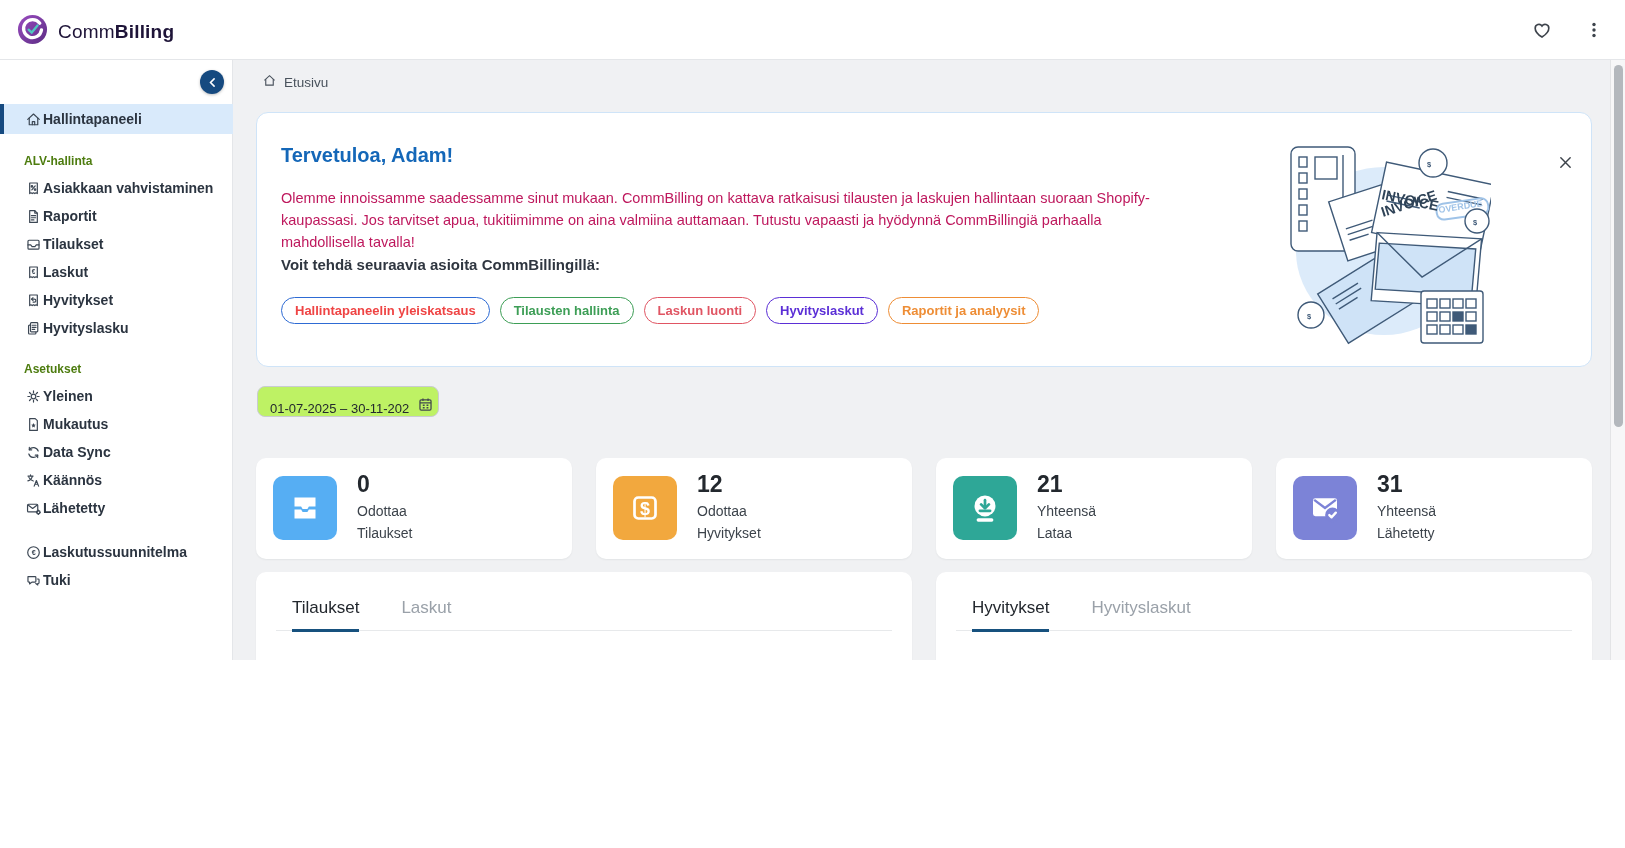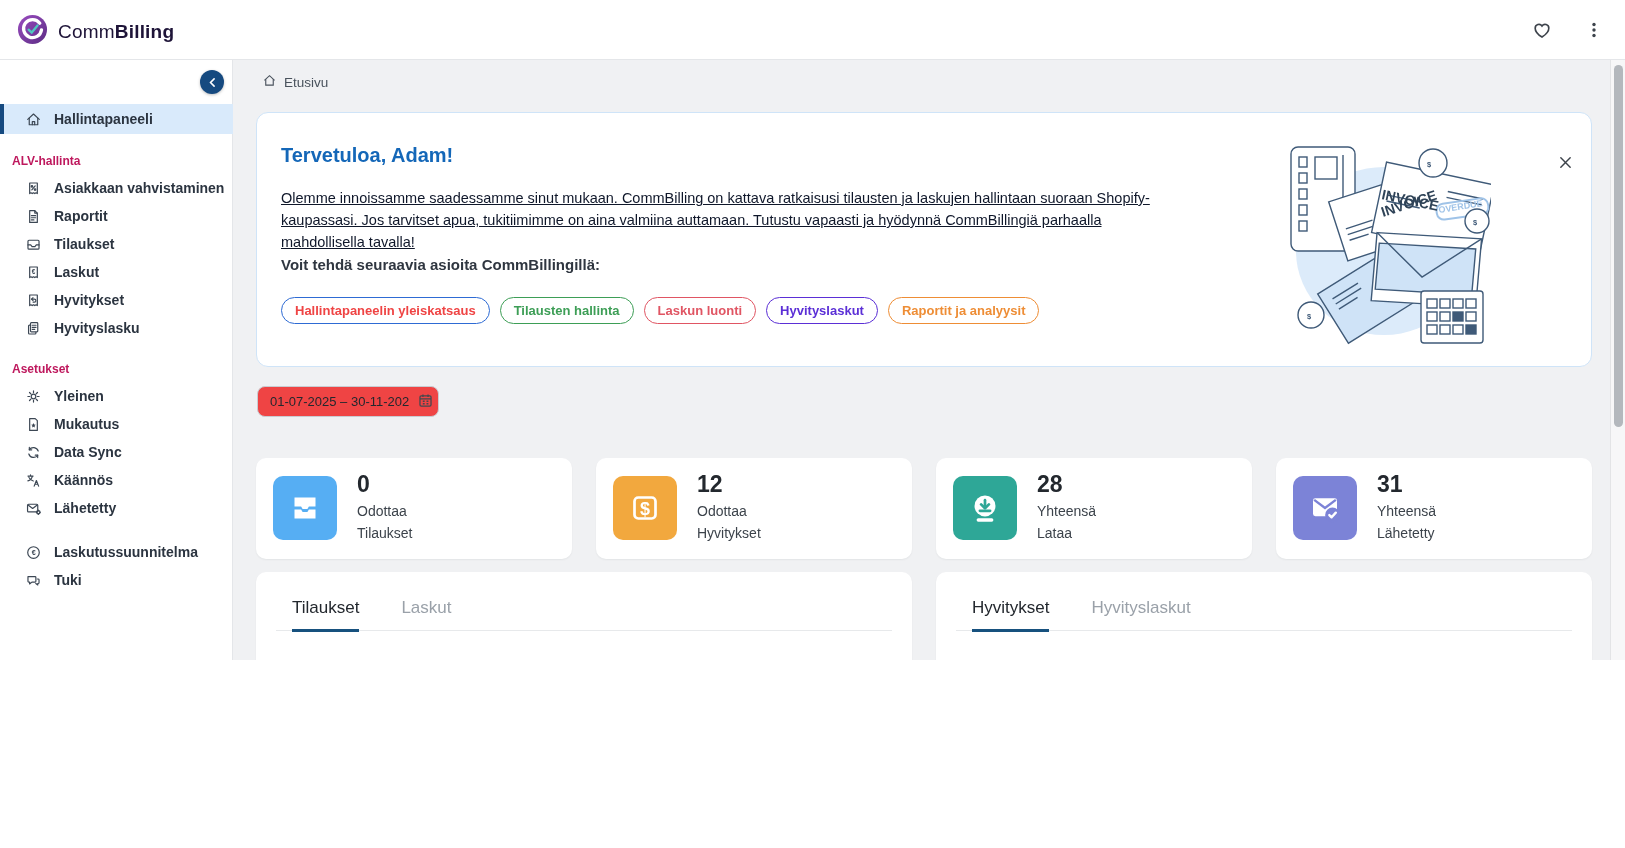--- a/index.html
+++ b/index.html
@@ -16,52 +16,52 @@
   .header-actions { position:absolute; right:18px; top:0; height:60px; display:flex; align-items:center; gap:26px; }
   .icon-btn { width:26px; height:26px; display:flex; align-items:center; justify-content:center; cursor:pointer; }
 
   
   .sidebar { position:absolute; left:0; top:60px; width:233px; height:788px; background:#fff;
              border-right:1px solid #e4e6e9; z-index:20; }
   .collapse-btn { position:absolute; left:200px; top:10px; width:24px; height:24px; border-radius:50%;
                   background:#164a80; display:flex; align-items:center; justify-content:center;
                   box-shadow:0 1px 3px rgba(0,0,0,.25); cursor:pointer; }
   .nav { position:absolute; left:0; top:44px; width:233px; }
-  .nav-item { position:relative; height:28px; display:flex; align-items:center; gap:12px;
+  .nav-item { position:relative; height:28px; display:flex; align-items:center; gap:1px;
               padding-left:24px; font-size:14px; font-weight:600; color:#2b3440; cursor:pointer; }
   .nav-item.active { background:#d9eafb; height:30px; }
   .active-bar { position:absolute; left:0; top:0; width:4px; height:100%; background:#164a80; }
   .nav-icon { width:18px; height:18px; display:flex; align-items:center; justify-content:center; color:#3c4754; flex:0 0 18px; }
-  .nav-section { height:26px; margin-top:14px; display:flex; align-items:center; padding-left:12px;
-                 font-size:12px; font-weight:600; color:#be185d; }
+  .nav-section { height:26px; margin-top:14px; display:flex; align-items:center; padding-left:24px;
+                 font-size:12px; font-weight:600; color:#4d7c0f; }
   .nav-gap { height:16px; }
 
   
   .main { position:absolute; left:233px; top:60px; width:1377px; height:788px; background:#f0f1f3; }
   .breadcrumb { position:absolute; left:29px; top:13px; display:flex; align-items:center; gap:7px;
                 font-size:13.5px; color:#49525c; cursor:pointer; }
 
   .card { background:#fff; border-radius:10px; box-shadow:0 1px 2px rgba(20,30,40,.06); }
 
   
   .welcome { position:absolute; left:23px; top:52px; width:1336px; height:255px;
              border:1px solid #cfe4f8; border-radius:12px; background:#fff; }
   .welcome-title { position:absolute; left:24px; top:31px; font-size:20px; font-weight:bold; color:#1467b8; }
-  .welcome-body { position:absolute; left:24px; top:74px; width:930px; font-size:14.5px; line-height:22px; color:#0f172a;text-decoration:underline; }
+  .welcome-body { position:absolute; left:24px; top:74px; width:930px; font-size:14.5px; line-height:22px; color:#be185d; }
   .welcome-sub { position:absolute; left:24px; top:143px; font-size:15px; font-weight:bold; color:#2f3640; }
   .pills { position:absolute; left:24px; top:184px; display:flex; gap:10px; }
   .pill { border:1px solid; border-radius:15px; padding:5px 13px; font-size:13px; font-weight:600;
           background:#fff; white-space:nowrap; cursor:pointer; }
   .welcome-close { position:absolute; left:1297px; top:38px; width:22px; height:22px; display:flex;
                    align-items:center; justify-content:center; cursor:pointer; }
   .illustration { position:absolute; left:1024px; top:20px; width:210px; height:215px; }
 
   
-  .date-filter { position:absolute; left:24px; top:326px; width:182px; height:31px; background:#ef4444;
-                 border:1px solid #c9ccd1; border-radius:8px; display:flex; align-items:center;
+  .date-filter { position:absolute; left:24px; top:326px; width:182px; height:31px; background:#bef264;
+                 border:1px solid #c9ccd1; border-radius:8px; display:flex; align-items:flex-end;
                  padding:0 7px 0 12px; gap:8px; cursor:pointer; }
   .date-filter span { font-size:13px; color:#23282e; white-space:nowrap; }
 
   
   .stats { position:absolute; left:23px; top:398px; width:1336px; display:flex; gap:24px; }
   .stat-card { width:316px; height:101px; position:relative; cursor:pointer; }
   .stat-icon { position:absolute; left:17px; top:18px; width:64px; height:64px; border-radius:10px;
                display:flex; align-items:center; justify-content:center; }
   .stat-num { position:absolute; left:101px; top:13px; font-size:23px; font-weight:bold; color:#23282e; }
   .stat-lbl { position:absolute; left:101px; top:42px; font-size:14px; line-height:22px; color:#3c434b; }
@@ -425,21 +425,21 @@
         <div class="stat-card card">
           <div class="stat-icon" style="background:#2ea797">
             <svg width="36" height="36" viewBox="0 0 24 24">
               <circle cx="12" cy="10.6" r="7" fill="#fff"></circle>
               <path d="M12 6.8v4.8" stroke="#2ea797" stroke-width="1.8" stroke-linecap="round"></path>
               <path d="M9.4 9.6 12 12.2l2.6-2.6" stroke="#2ea797" stroke-width="1.8" fill="none" stroke-linecap="round" stroke-linejoin="round"></path>
               <path d="M8.6 13.9h6.8" stroke="#2ea797" stroke-width="1.8" stroke-linecap="round"></path>
               <path d="M7.5 20h9" stroke="#fff" stroke-width="2.2" stroke-linecap="round"></path>
             </svg>
           </div>
-          <div class="stat-num">28</div>
+          <div class="stat-num">21</div>
           <div class="stat-lbl">Yhteensä<br>Lataa</div>
         </div>
         <div class="stat-card card">
           <div class="stat-icon" style="background:#7c83d7">
             <svg width="36" height="36" viewBox="0 0 24 24">
               <rect x="4" y="5.5" width="16" height="12" rx="1.6" fill="#fff"></rect>
               <path d="M4.8 6.6 12 12l7.2-5.4" stroke="#7c83d7" stroke-width="1.6" fill="none"></path>
               <circle cx="17" cy="16.6" r="4.9" fill="#7c83d7"></circle>
               <circle cx="17" cy="16.6" r="3.9" fill="#7c83d7"></circle>
               <path d="M14.9 16.7l1.5 1.5 2.8-3.1" stroke="#fff" stroke-width="1.6" fill="none" stroke-linecap="round" stroke-linejoin="round"></path>

